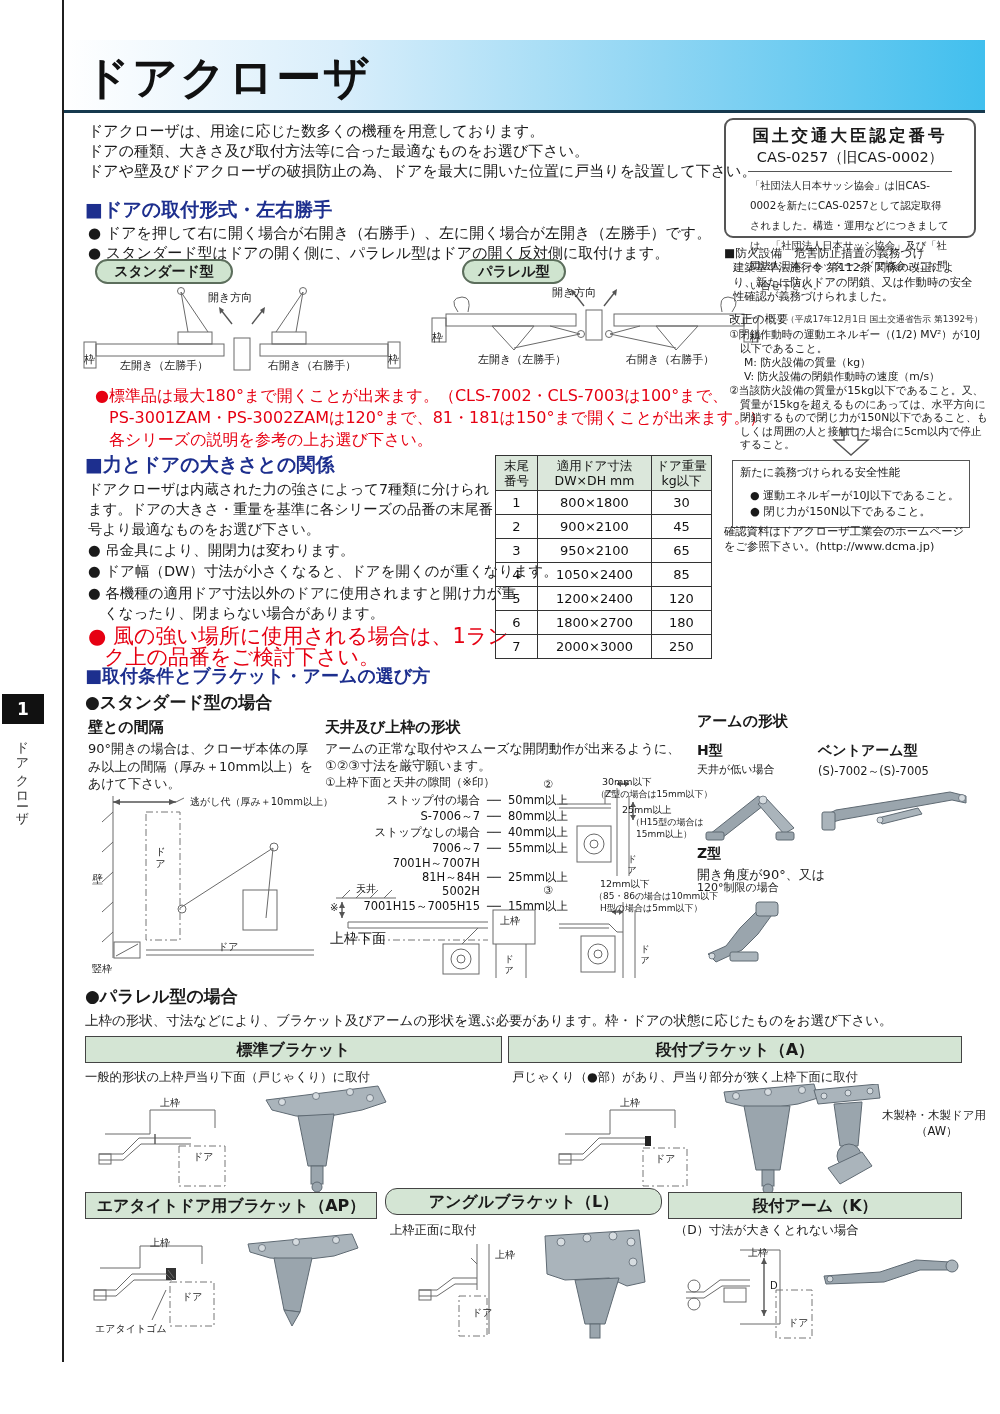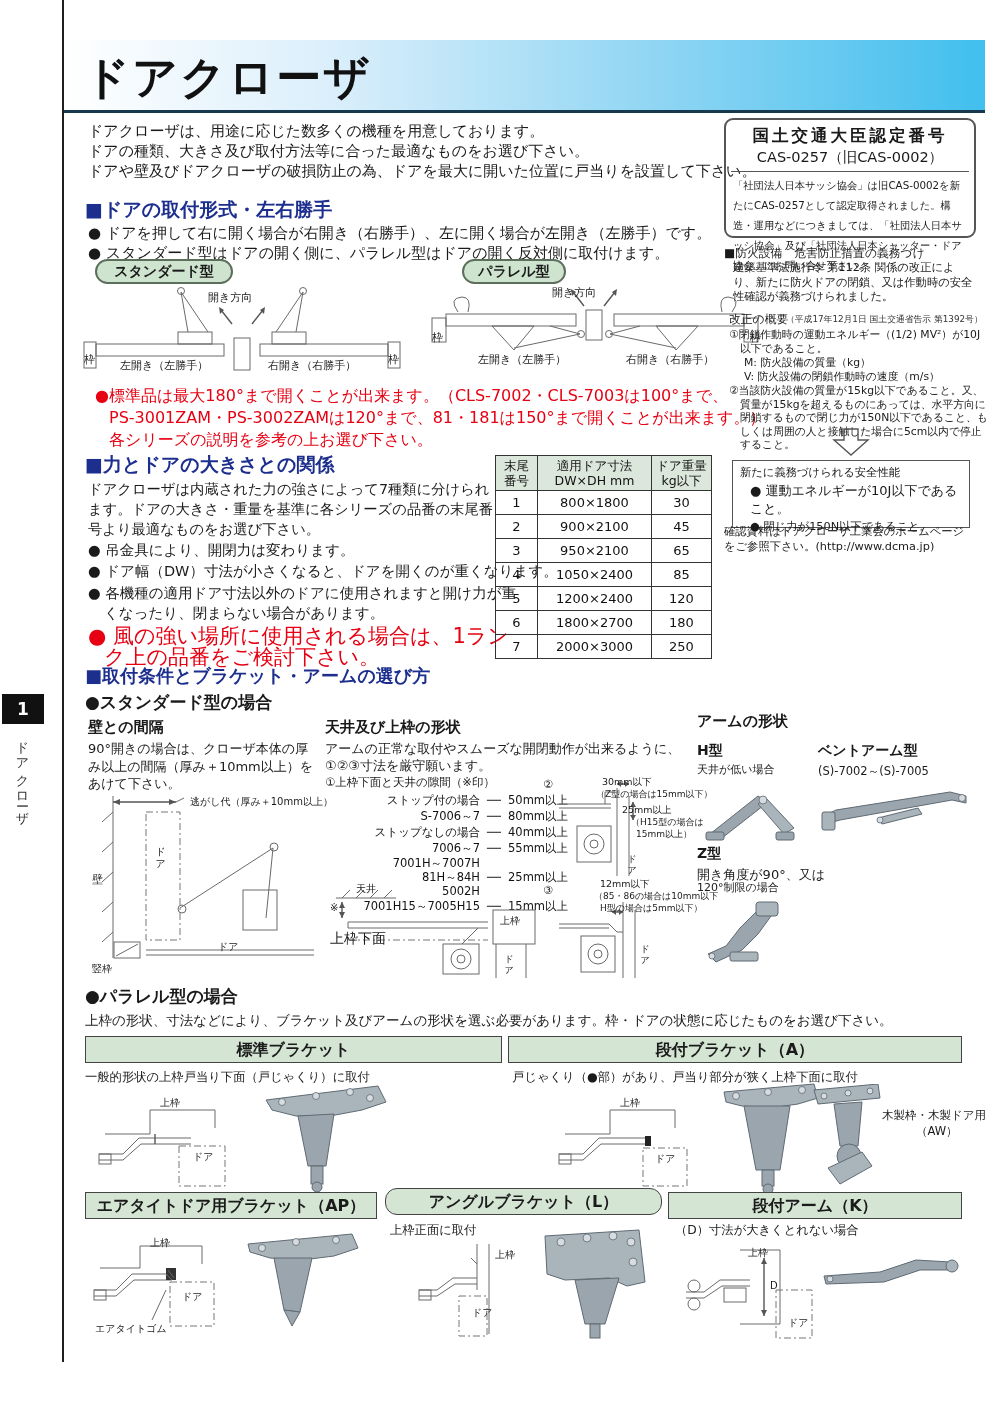--- a/index.html
+++ b/index.html
@@ -19,21 +19,21 @@
   .pill{position:absolute;background:#cfe4cf;border:2px solid #5c6e5c;border-radius:14px;
         text-align:center;font-weight:bold;font-size:14px;line-height:21px;height:21px;}
   .greenbar{position:absolute;background:#d4e5d4;border:1px solid #444;text-align:center;
         font-weight:bold;font-size:16px;height:25px;line-height:25px;}
   table.size{position:absolute;left:495px;top:455px;border-collapse:collapse;
         font-size:13px;text-align:center;color:#111;}
   table.size th,table.size td{border:1.5px solid #333;}
   table.size th{background:#dbe7db;font-weight:normal;padding:2px 3px;font-size:12.5px;line-height:15px;}
   table.size td{height:23px;padding:0 4px;}
   .certbox{position:absolute;left:724px;top:118px;width:252px;height:120px;
-        border:2px solid #555;border-radius:9px;box-sizing:border-box;padding:5px 7px;}
+        border:2px solid #555;border-radius:9px;box-sizing:border-box;padding:5px 24px;}
   .safebox{position:absolute;left:732px;top:460px;width:238px;height:68px;
         border:1.5px solid #555;box-sizing:border-box;padding:4px 7px;}
   .dimrow{display:flex;font-size:11.5px;line-height:16px;color:#111;}
   .dimn{width:150px;text-align:right;}
   .dimd{width:28px;text-align:center;}
   svg{position:absolute;}
   svg .ln{stroke:#6a6a6a;stroke-width:1;fill:none;}
   svg .ln2{stroke:#555;stroke-width:1.4;fill:none;}
   svg .dash{stroke:#777;stroke-width:1;fill:none;stroke-dasharray:7 3 2 3;}
   svg .metal{fill:#9aa5ad;stroke:#5f6a73;stroke-width:1;}
@@ -204,21 +204,21 @@
   <div class="t" style="left:786px;top:314px;font-size:8.8px;color:#333;">（平成17年12月1日 国土交通省告示 第1392号）</div>
   <div class="t w" style="left:729px;top:328px;width:248px;font-size:10.8px;line-height:13.6px;padding-left:11px;text-indent:-11px;">①閉鎖作動時の運動エネルギー（(1/2) MV²）が10J以下であること。</div>
   <div class="t" style="left:744px;top:356px;font-size:10.8px;">M: 防火設備の質量（kg）</div>
   <div class="t" style="left:744px;top:370px;font-size:10.8px;">V: 防火設備の閉鎖作動時の速度（m/s）</div>
   <div class="t w" style="left:729px;top:384px;width:250px;font-size:10.8px;line-height:13.6px;padding-left:11px;text-indent:-11px;">②当該防火設備の質量が15kg以下であること。又、質量が15kgを超えるものにあっては、水平方向に閉鎖するもので閉じ力が150N以下であること、もしくは周囲の人と接触した場合に5cm以内で停止すること。</div>
   <svg style="left:832px;top:428px;" width="38" height="28" viewBox="0 0 38 28">
     <polygon class="ln2" points="12,1 26,1 26,12 36,12 19,27 2,12 12,12"></polygon>
   </svg>
   <div class="safebox">
     <div style="font-size:11.3px;">新たに義務づけられる安全性能</div>
-    <div style="font-size:13px;padding-left:10px;margin-top:2px;">● 運動エネルギーが10J以下であること。</div>
+    <div style="font-size:11px;padding-left:10px;margin-top:8px;">● 運動エネルギーが10J以下であること。</div>
     <div style="font-size:11.3px;padding-left:10px;margin-top:1px;">● 閉じ力が150N以下であること。</div>
   </div>
   <div class="t w" style="left:724px;top:524px;width:250px;font-size:11.3px;line-height:15px;">確認資料はドアクローザ工業会のホームページをご参照下さい。(http://www.dcma.jp)</div>
 
   <div class="t blue" style="left:85px;top:664px;font-size:18px;">■取付条件とブラケット・アームの選び方</div>
   <div class="t bold" style="left:85px;top:691px;font-size:17px;">●スタンダード型の場合</div>
 
   <div class="t bold" style="left:88px;top:718px;font-size:15px;">壁との間隔</div>
   <div class="t w" style="left:88px;top:740px;width:232px;font-size:13px;line-height:17.5px;">90°開きの場合は、クローザ本体の厚み以上の間隔（厚み＋10mm以上）をあけて下さい。</div>
   <svg style="left:88px;top:790px;" width="235" height="190" viewBox="0 0 235 190">

